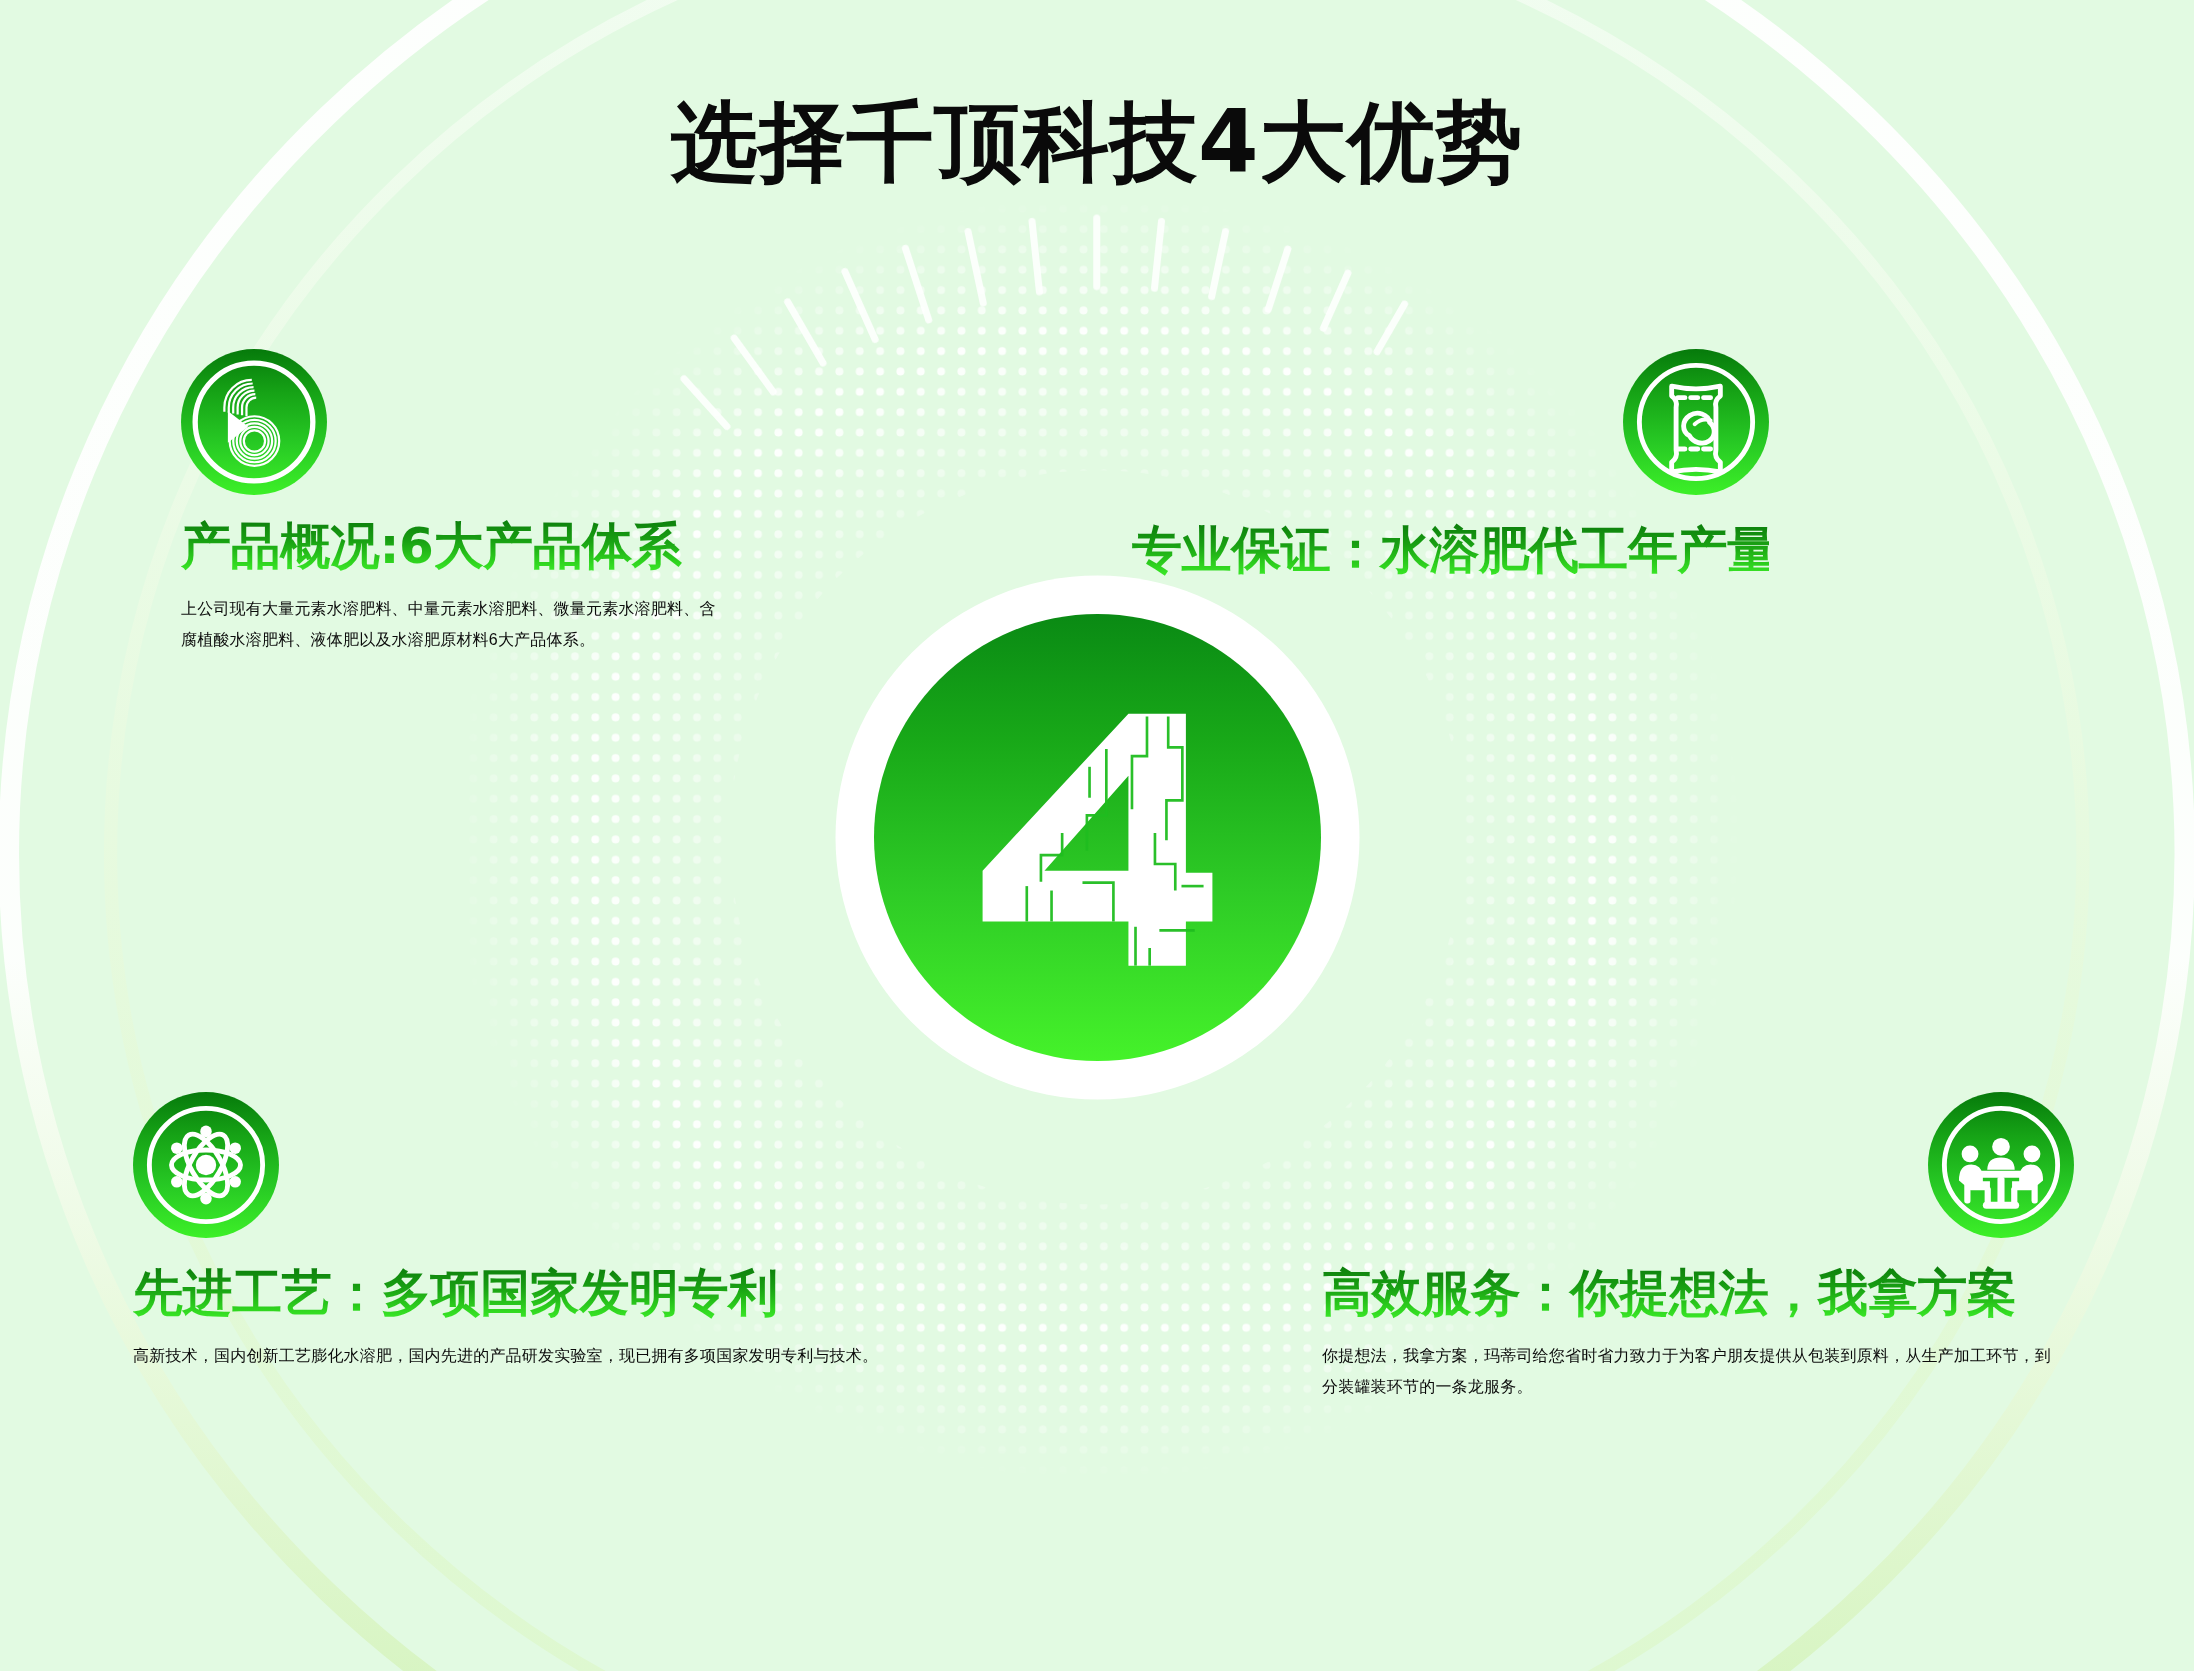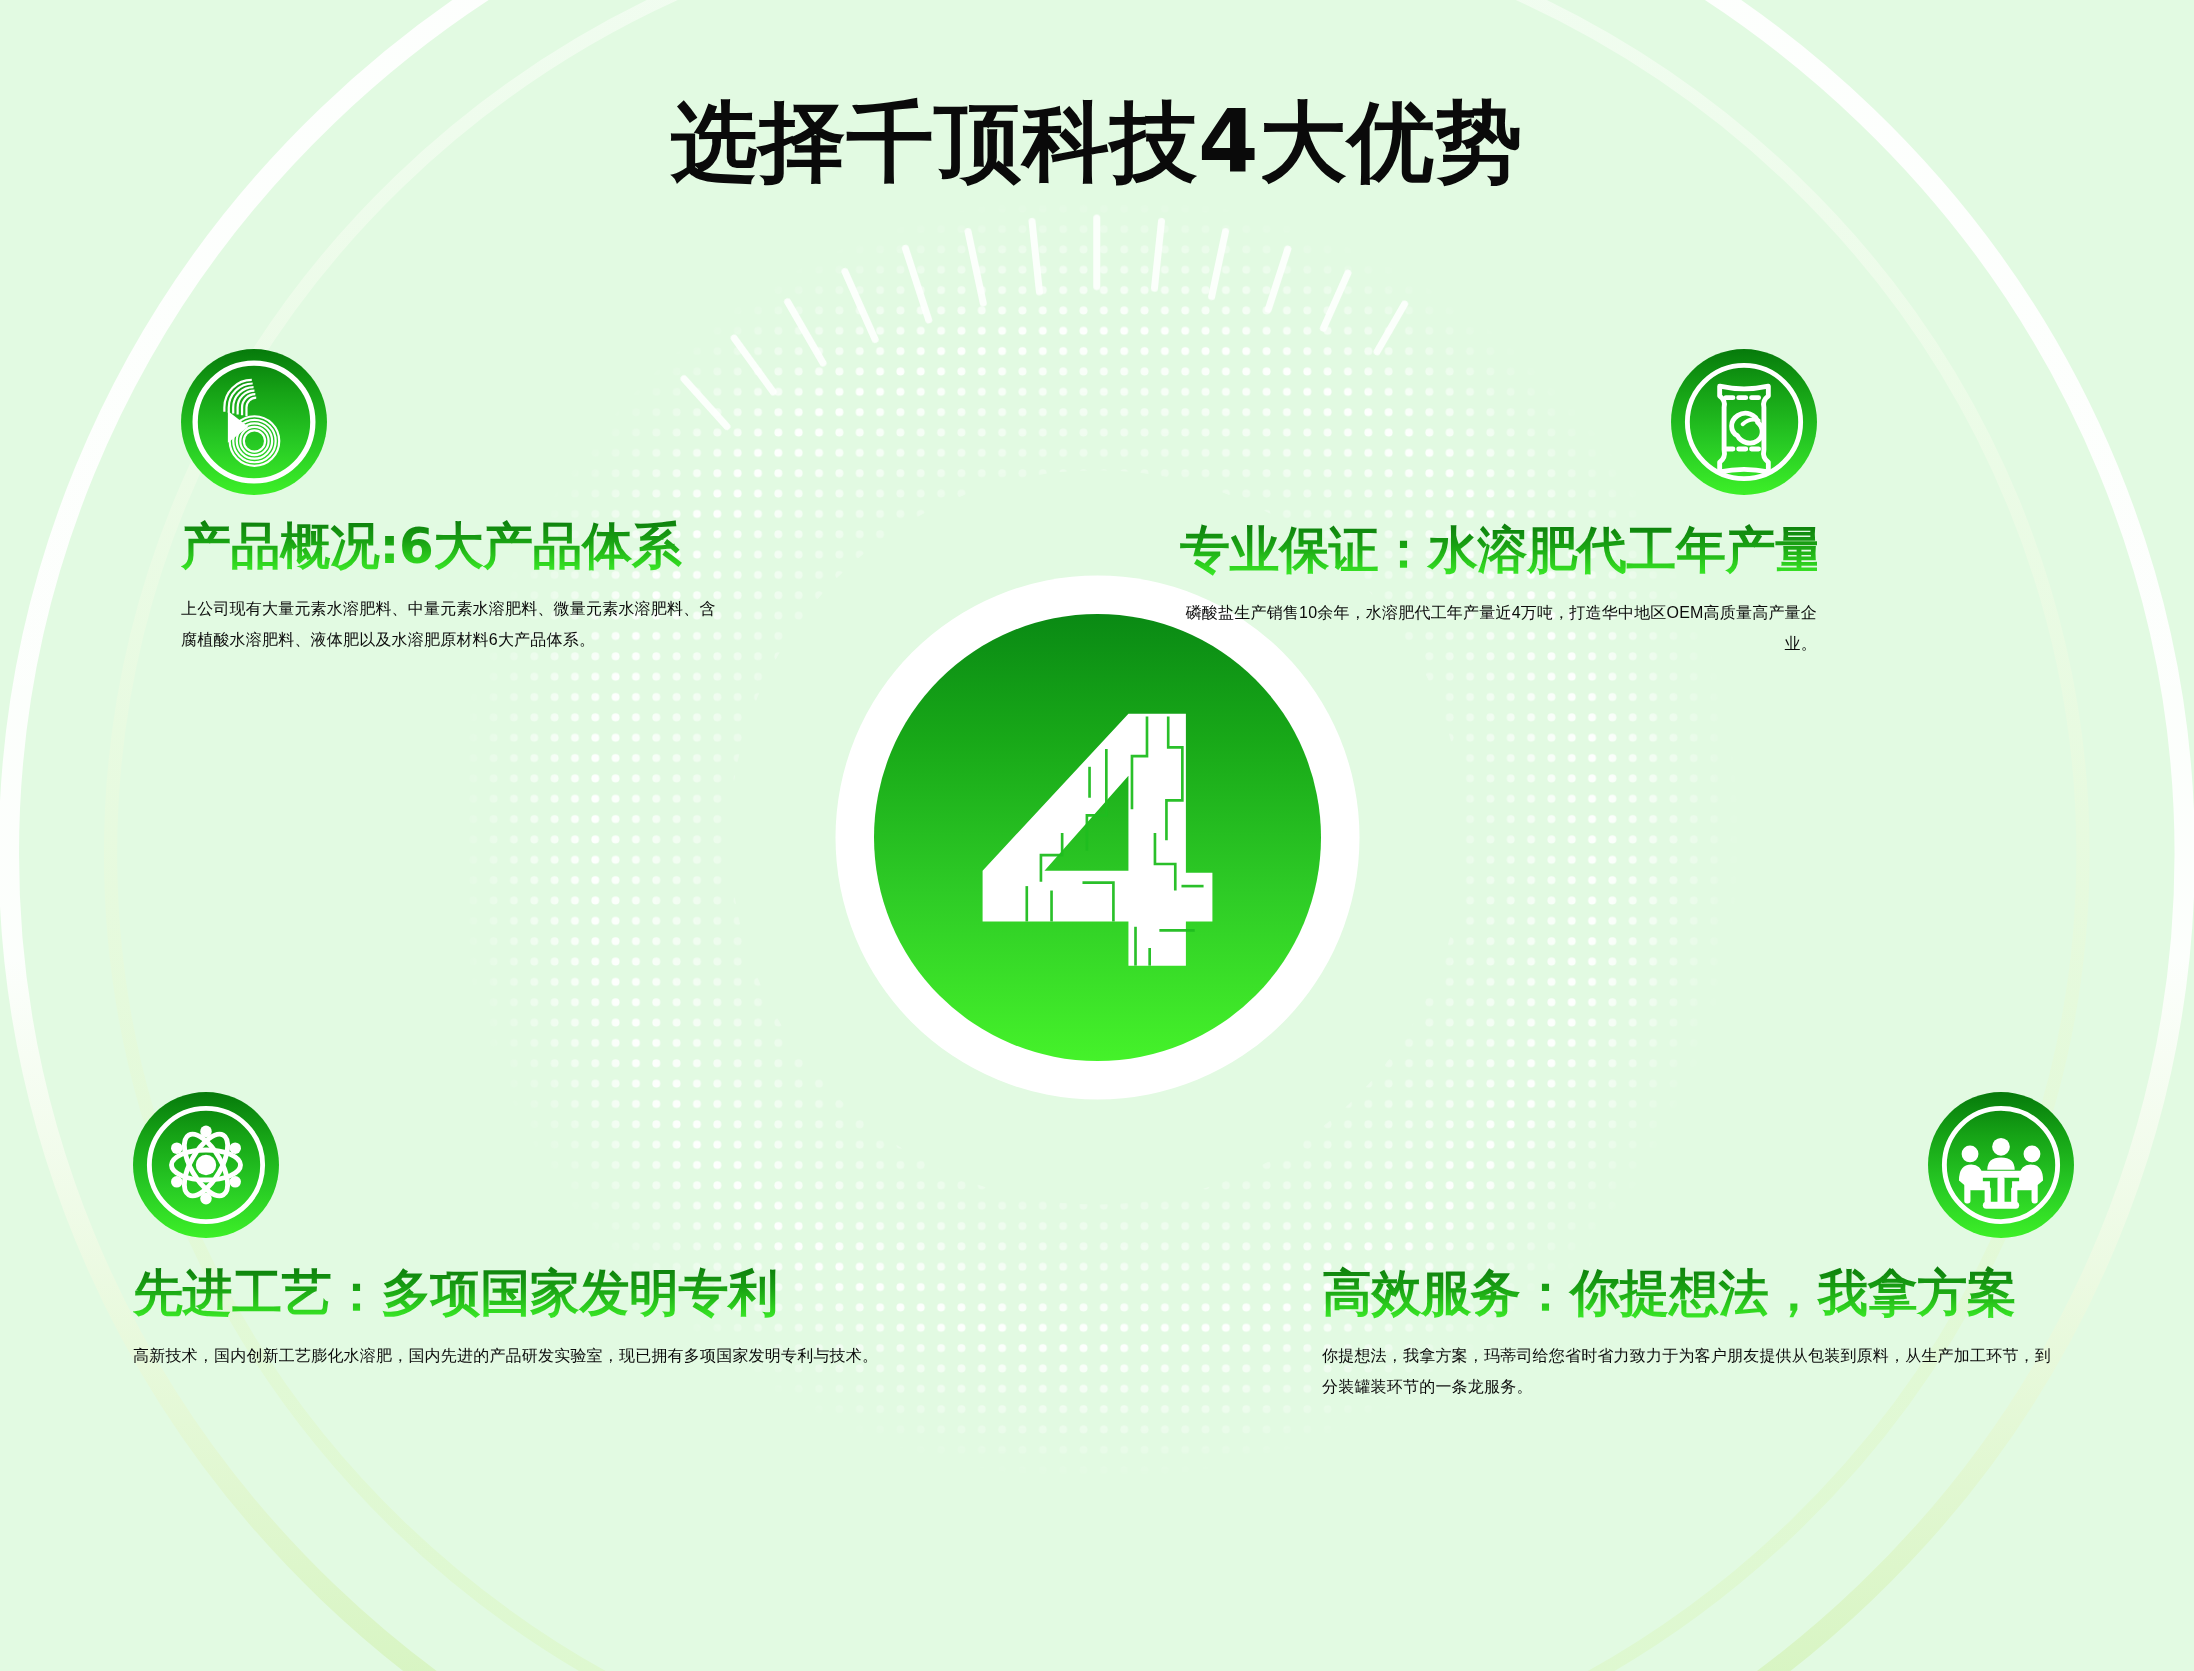--- a/index.html
+++ b/index.html
@@ -90,21 +90,21 @@
     justify-content: center;
   }
   .big-number svg { width: 248px; height: 274px; overflow: visible; }
 
   
   .quad {
     position: absolute;
     width: 637px;
   }
   .quad.tl { left: 133px;  top: 349px; margin-left: 48px; }
-  .quad.tr { left: 1180px; top: 349px; text-align: right; }
+  .quad.tr { left: 1132px; top: 349px; text-align: center; }
   .quad.bl { left: 133px;  top: 1092px; }
   .quad.br { left: 1322px; top: 1092px; }
 
   .quad.bl { width: 778px; }
   .quad.br { width: 752px; }
 
   .icon-circle {
     width: 146px; height: 146px;
     border-radius: 50%;
     background: linear-gradient(180deg, #067a0b 0%, #16a316 30%, #27c924 64%, #3df028 100%);
@@ -269,21 +269,20 @@
                  l0 -22 q14 -10 10 -28 l0 -96 q4 -16 -10 -26 Z" fill="none" stroke="#ffffff" stroke-width="11" stroke-linejoin="round"></path>
         <g stroke="#ffffff" stroke-width="11" stroke-linecap="round" stroke-dasharray="16 13">
           <line x1="124" y1="110" x2="206" y2="110"></line>
           <line x1="124" y1="226" x2="206" y2="226"></line>
         </g>
         <path d="M150 196 a30 27 -18 1 1 46 -30 a30 27 20 1 1 -46 30 Z" fill="none" stroke="#ffffff" stroke-width="11"></path>
         <path d="M162 170 q18 -16 36 -8" fill="none" stroke="#ffffff" stroke-width="9" stroke-linecap="round"></path>
       </svg>
     </div>
     <div class="quad-head">专业保证：水溶肥代工年产量近4万吨</div>
-    <div class="quad-body">磷酸盐生产销售10余年，水溶肥代工年产量近4万吨，打造华中地区OEM高质量高产量企业。</div>
   </div>
 
   <div class="quad br">
     <div class="icon-circle">
       <svg viewBox="0 0 330 330">
         <circle cx="165" cy="165" r="128" fill="none" stroke="#ffffff" stroke-width="11"></circle>
         <g fill="#ffffff">
 
           <rect x="90" y="178" width="150" height="16" rx="8"></rect>
           <rect x="157" y="192" width="16" height="64" rx="4"></rect>

